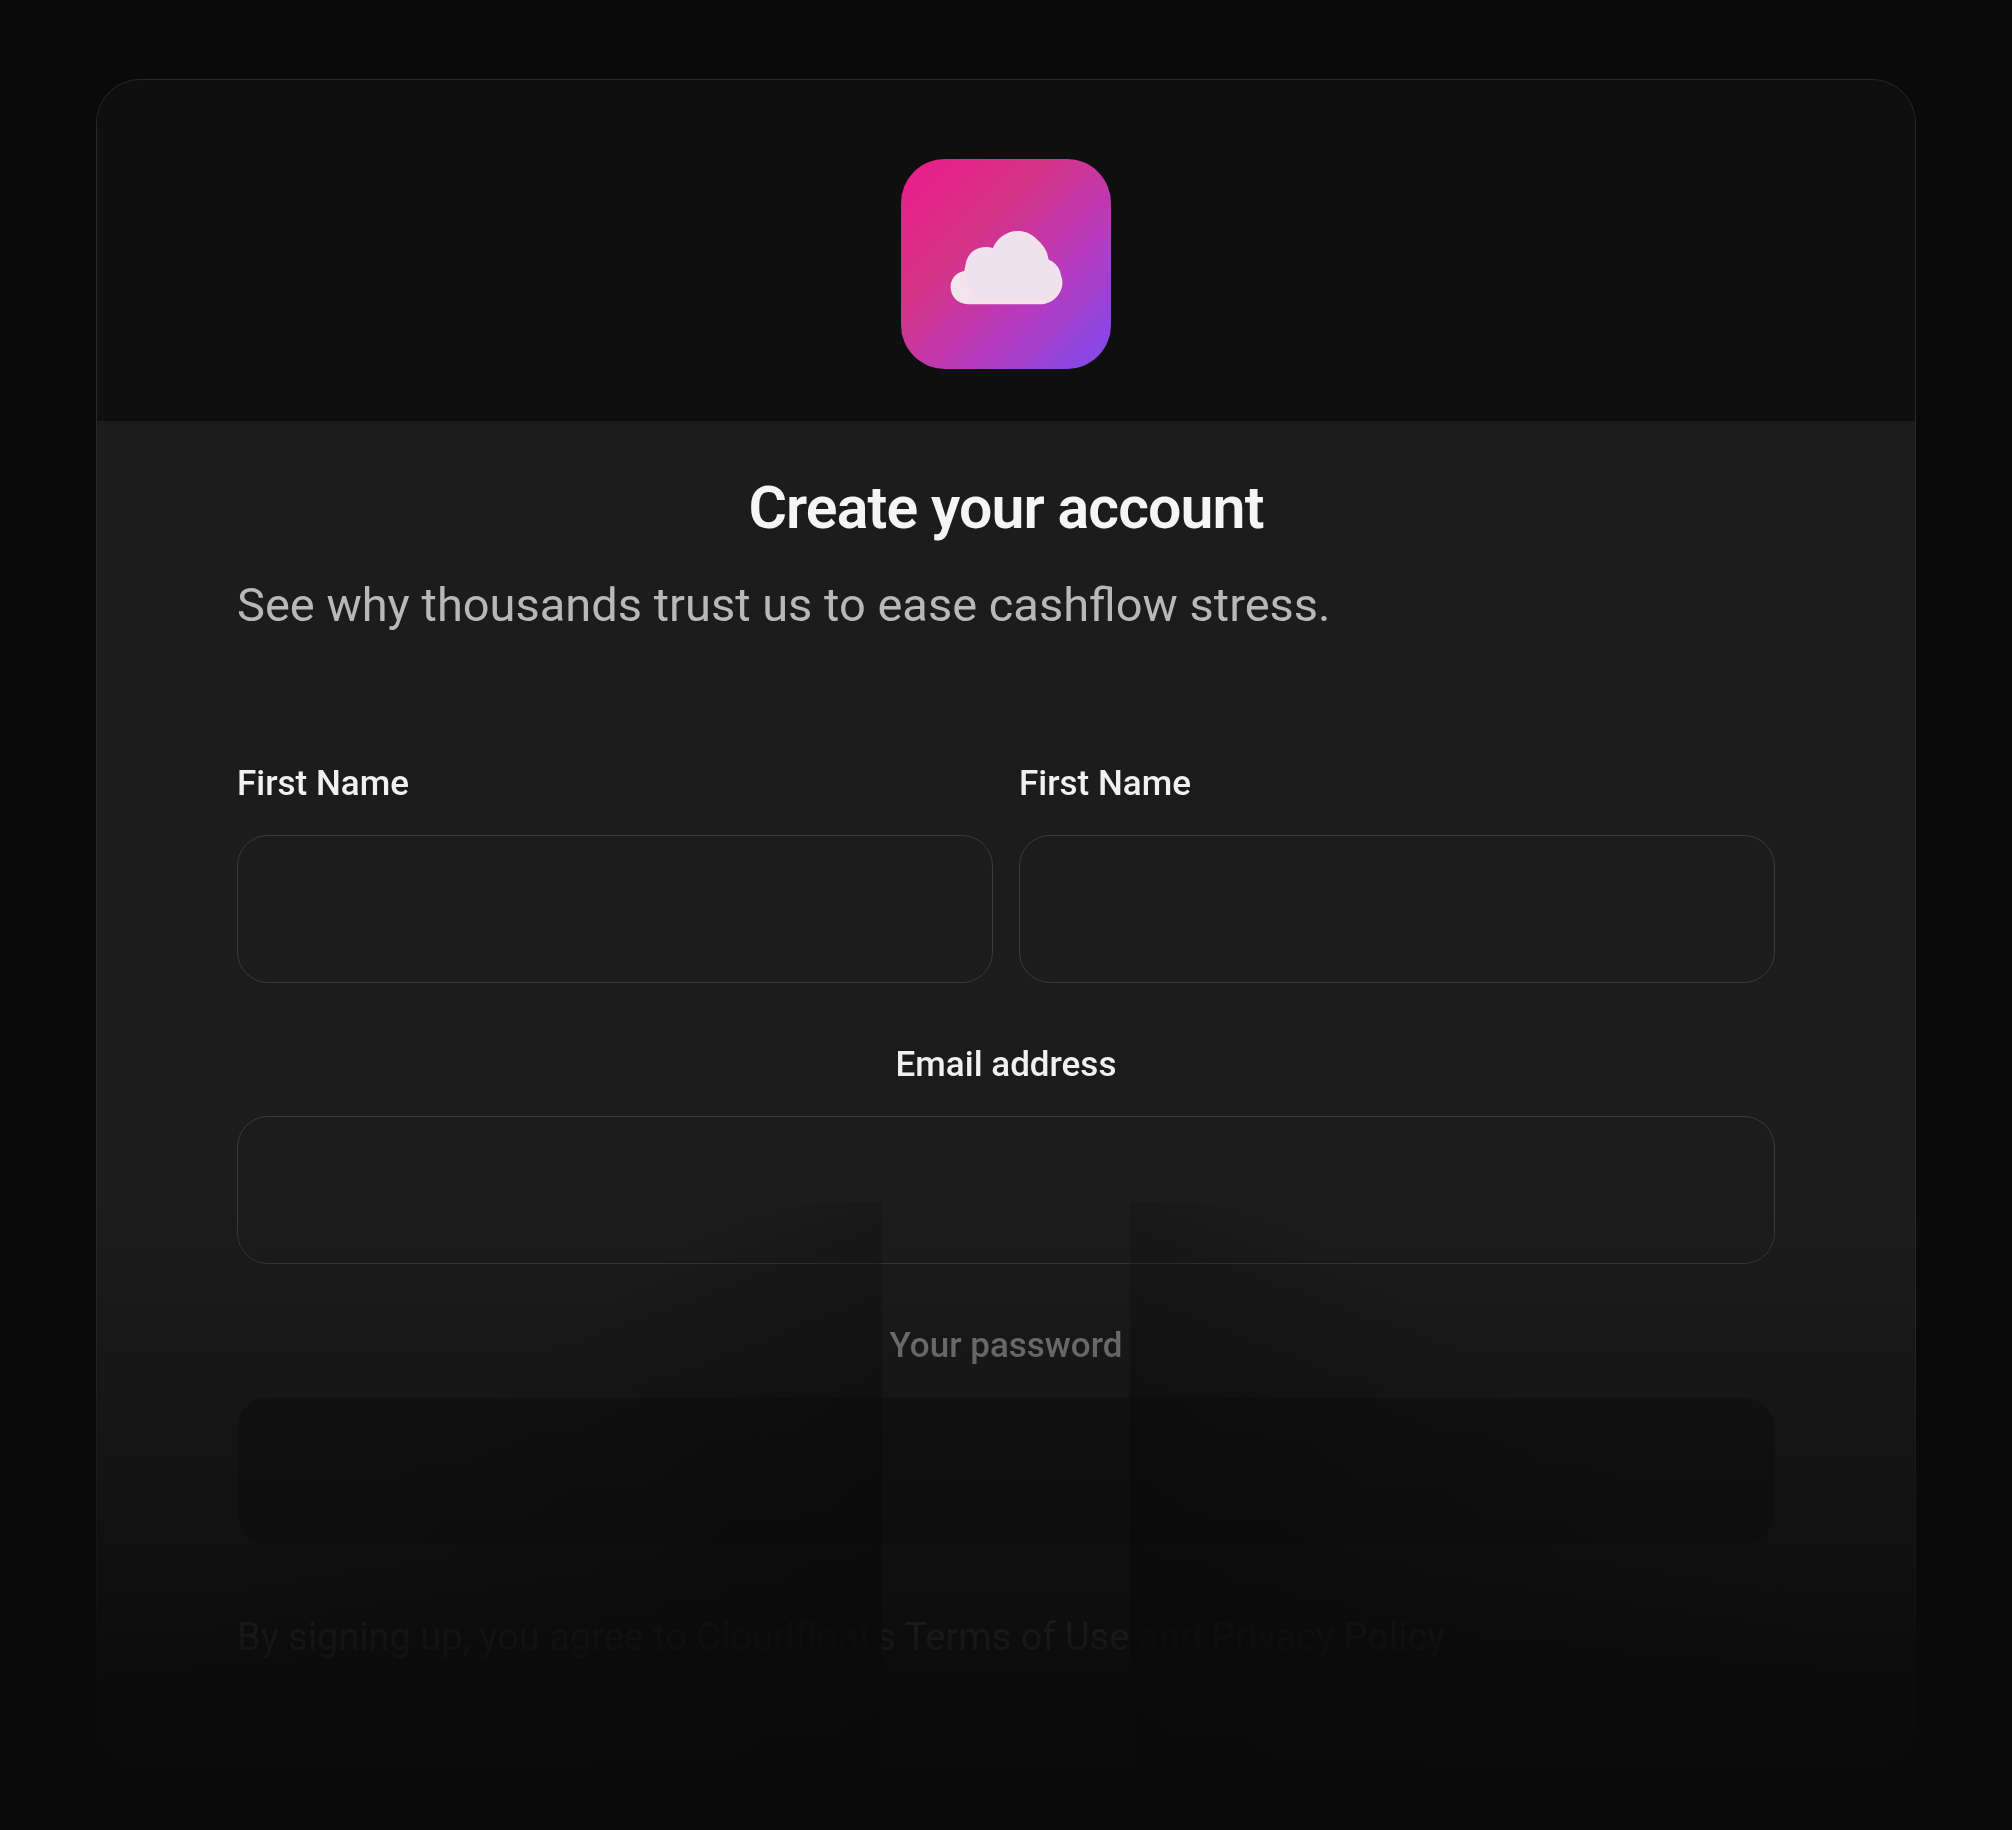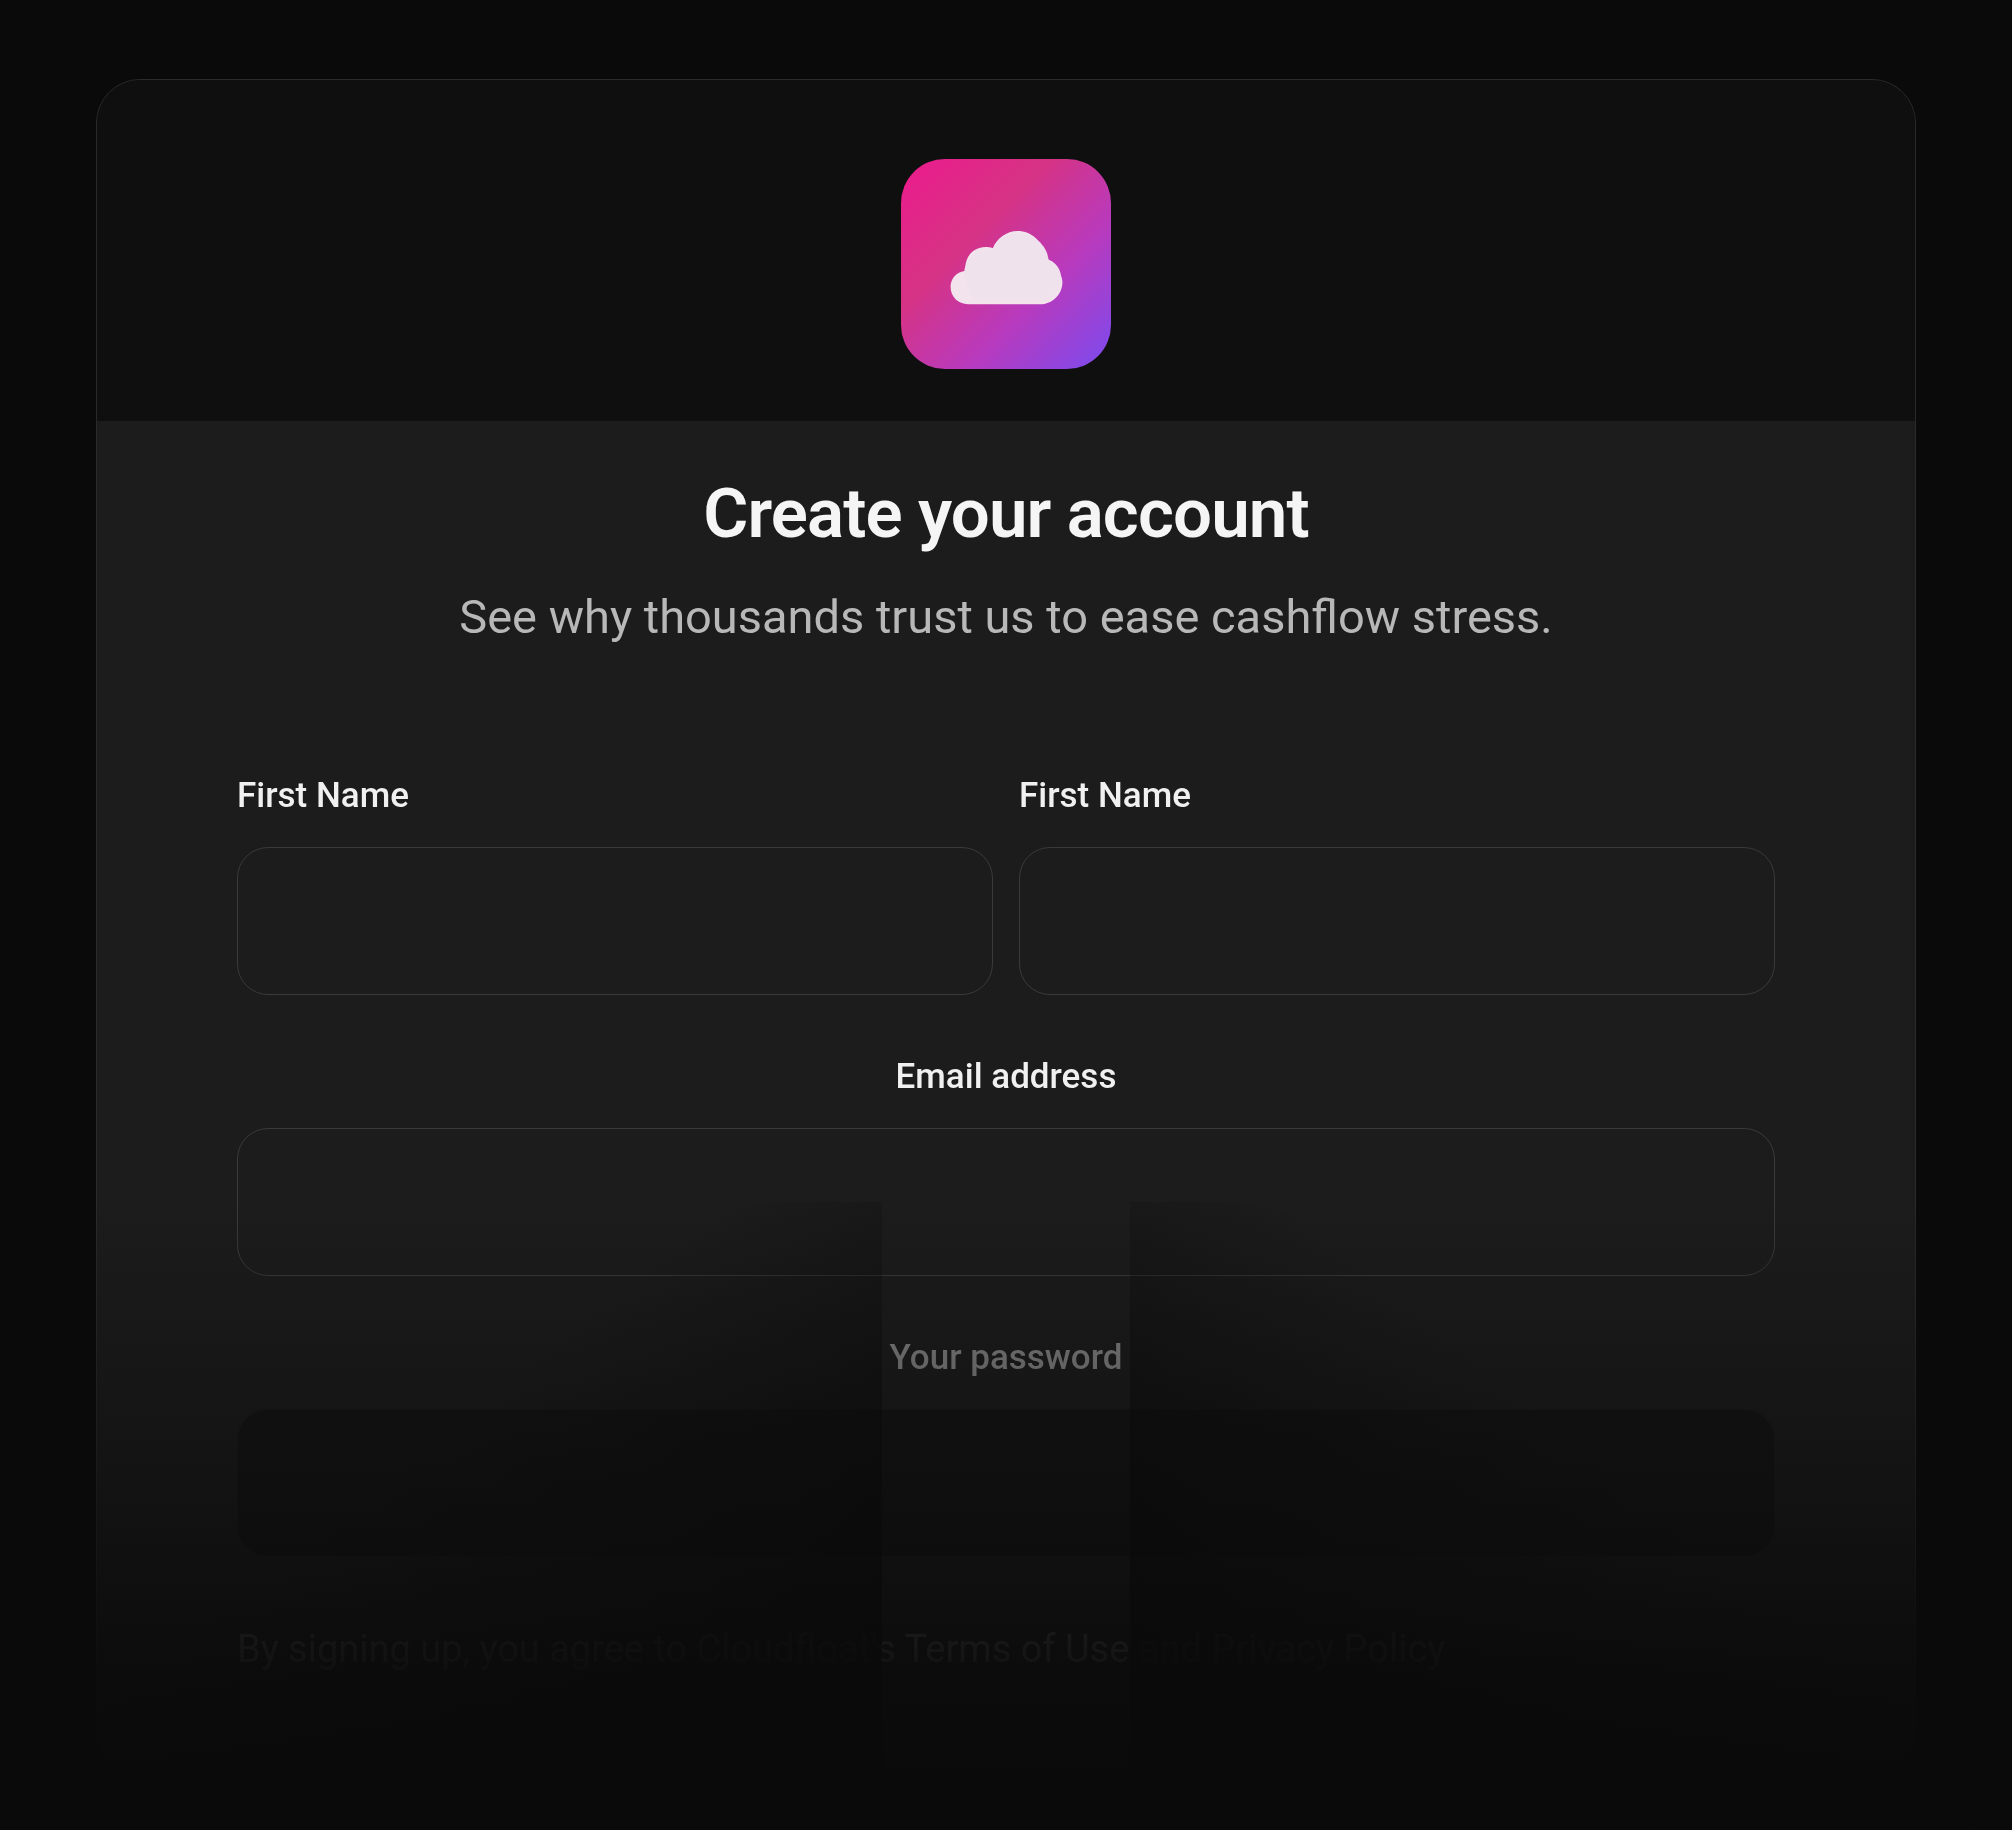--- a/index.html
+++ b/index.html
@@ -57,32 +57,32 @@
       height: 87px;
     }
 
     .content-section {
       padding: 52px 140px 105px 140px;
       position: relative;
     }
 
     .title {
       color: #f5f5f5;
-      font-size: 69px;
+      font-size: 59px;
       font-weight: 600;
       text-align: center;
       margin-bottom: 35px;
       letter-spacing: -0.9px;
     }
 
     .subtitle {
       color: #b8b8b8;
       font-size: 47px;
       font-weight: 400;
-      text-align: center;
+      text-align: left;
       margin-bottom: 131px;
     }
 
     .form-row {
       display: flex;
       gap: 26px;
       margin-bottom: 61px;
     }
 
     .form-group {

